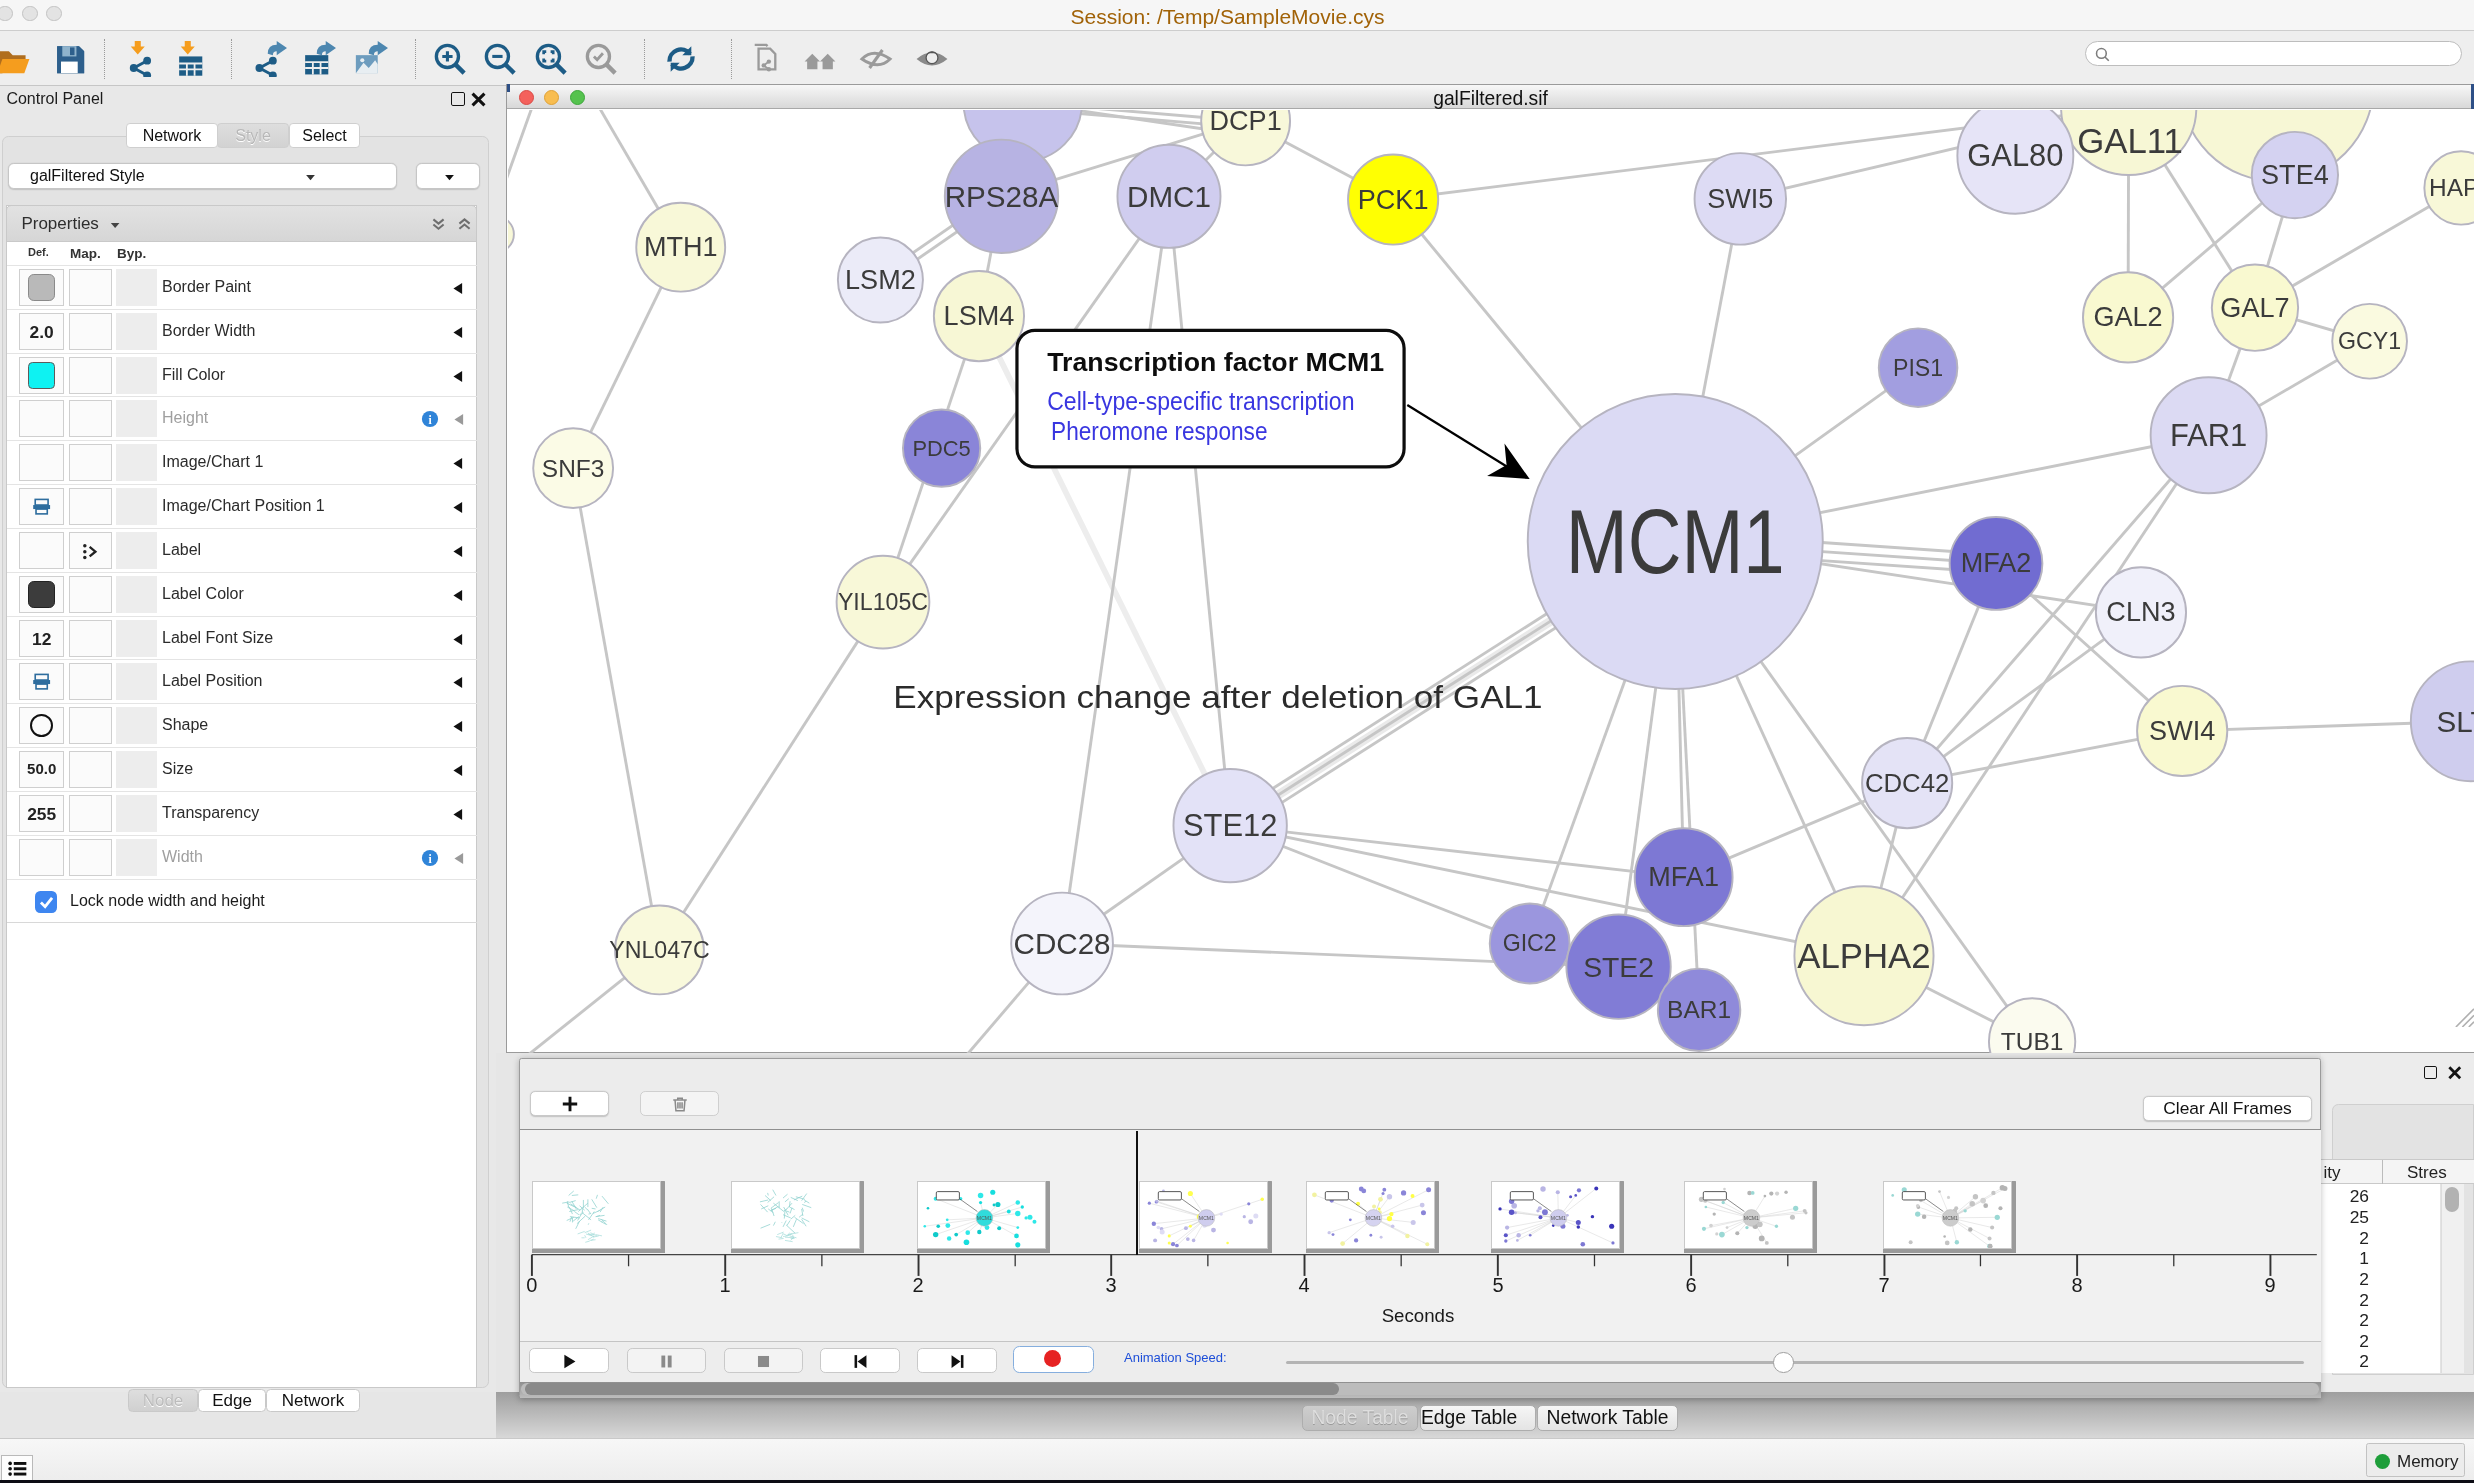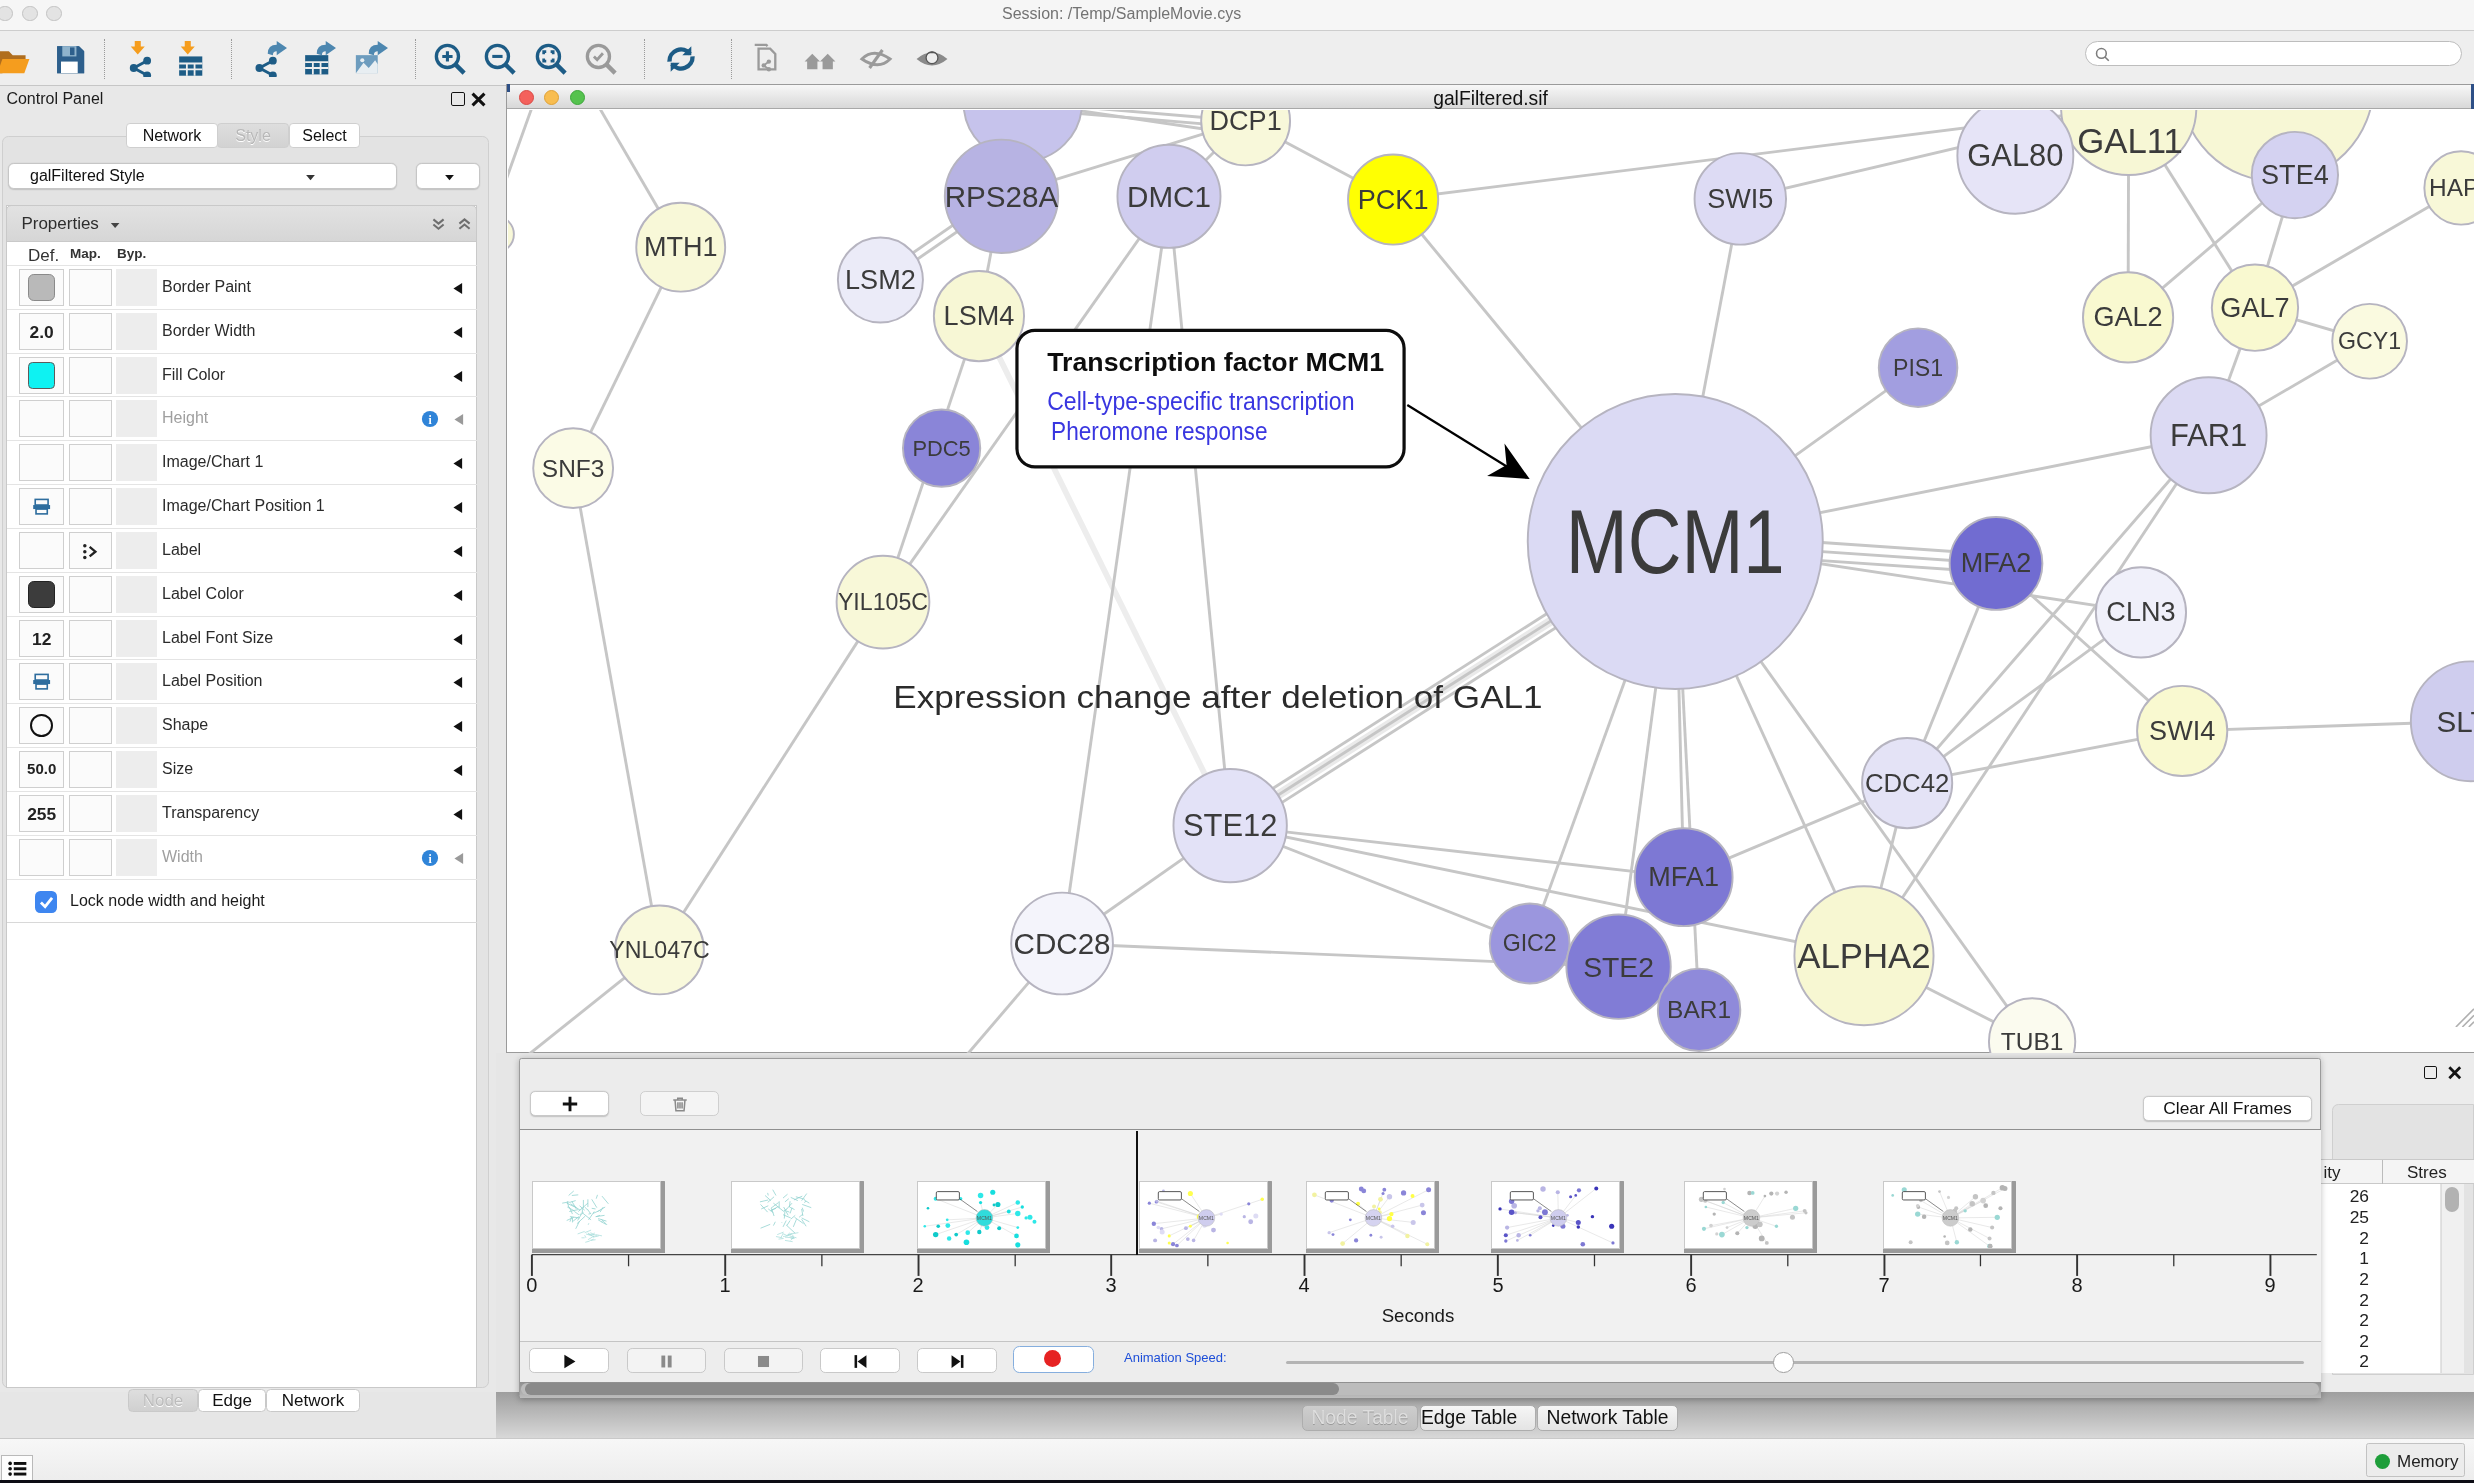--- a/index.html
+++ b/index.html
@@ -3,21 +3,21 @@
 *{margin:0;padding:0;box-sizing:border-box}
 html,body{width:2475px;height:1484px}
 body{position:relative;font-family:"Liberation Sans",sans-serif;background:#e8e8e8;overflow:hidden}
 .abs{position:absolute}
 .tl{border-radius:50%}
 </style></head><body>
 <div class="abs" style="left:0;top:0;width:2475px;height:31px;background:#f6f6f6;border-bottom:1.3px solid #cdcdcd">
 <div class="abs tl" style="left:-2.6px;top:5.8px;width:15.5px;height:15.5px;background:#e3e3e3;border:0.6px solid #c3c3c3"></div>
 <div class="abs tl" style="left:22px;top:5.8px;width:15.5px;height:15.5px;background:#e3e3e3;border:0.6px solid #c3c3c3"></div>
 <div class="abs tl" style="left:46px;top:5.8px;width:15.5px;height:15.5px;background:#e3e3e3;border:0.6px solid #c3c3c3"></div>
-<div class="abs" style="left:1002px;top:4.5px;width:451px;font-size:16px;color:#737373;text-align:left">Session: /Temp/SampleMovie.cys</div>
+<div class="abs" style="left:1002px;top:4.5px;width:451px;font-size:21px;color:#a16207;text-align:center">Session: /Temp/SampleMovie.cys</div>
 </div>
 <div class="abs" style="left:0;top:31px;width:2475px;height:55px;background:#eeeeee;border-bottom:1.3px solid #c6c6c6">
 <svg class="abs" style="left:-3.9px;top:9.7px" width="36" height="36" viewBox="0 0 28 28">
       <path d="M1 8h9l3 3h10v3H9l-4 11H1z" fill="#b06e1e"></path>
       <path d="M5 14h21l-4 11H1z" fill="#f59d1e"></path>
     </svg>
 <svg class="abs" style="left:52px;top:9.7px" width="36" height="36" viewBox="0 0 28 28">
       <path d="M4 4h17l4 4v17H4z" fill="#2d628c"></path>
       <path d="M4 4h17l4 4v17H4z" fill="#2d5f8c"></path>
       <rect x="8" y="4" width="11" height="8" fill="#8fb3cc"></rect>
@@ -169,21 +169,21 @@
         <g fill="none" stroke="#6f6f6f" stroke-width="2.4">
           <path d="M4 4l6 5 6-5M4 10l6 5 6-5"></path>
         </g>
       </svg>
 <svg class="abs" style="left:449px;top:10.3px" width="17" height="17" viewBox="0 0 20 20">
         <g fill="none" stroke="#6f6f6f" stroke-width="2.4">
           <path d="M4 15l6-5 6 5M4 9l6-5 6 5"></path>
         </g>
       </svg>
 </div>
-<div class="abs" style="left:28px;top:160px;font-size:17px;font-weight:normal;color:#333">Def.</div>
+<div class="abs" style="left:28px;top:160px;font-size:11px;font-weight:bold;color:#333">Def.</div>
 <div class="abs" style="left:70px;top:160px;font-size:13.5px;font-weight:bold;color:#333">Map.</div>
 <div class="abs" style="left:117px;top:160px;font-size:13.5px;font-weight:bold;color:#333">Byp.</div>
 <div class="abs" style="left:7px;top:179px;width:470px;height:614px">
 <div class="abs" style="left:0;top:0px;width:470px;height:44px;border-top:0.6px solid #e4e4e4">
 <div class="abs" style="left:12.2px;top:3.2px;width:45px;height:37px;background:#fbfbfb;border:0.6px solid #cfcfcf"></div>
 <div class="abs" style="left:62px;top:3.2px;width:43px;height:37px;background:#fbfbfb;border:0.6px solid #cfcfcf"></div>
 <div class="abs" style="left:109px;top:3.2px;width:41px;height:37px;background:#ededed"></div>
 <div class="abs" style="left:155px;top:11.6px;font-size:16px;color:#2b2b2b">Border Paint</div>
 <div class="abs" style="left:21px;top:8.4px;width:27px;height:27px;background:#b9b9b9;border:1.9px solid #8a8a8a;border-radius:5.8px"></div>
 <svg class="abs" style="left:445px;top:15.5px" width="11.6" height="13" viewBox="0 0 10 12">

